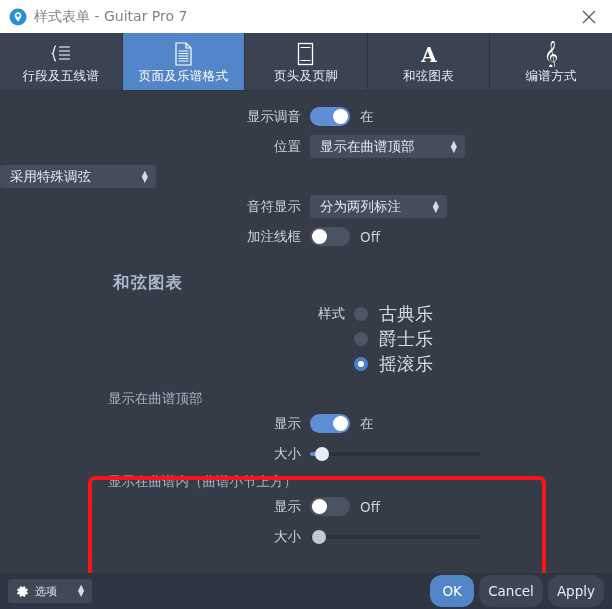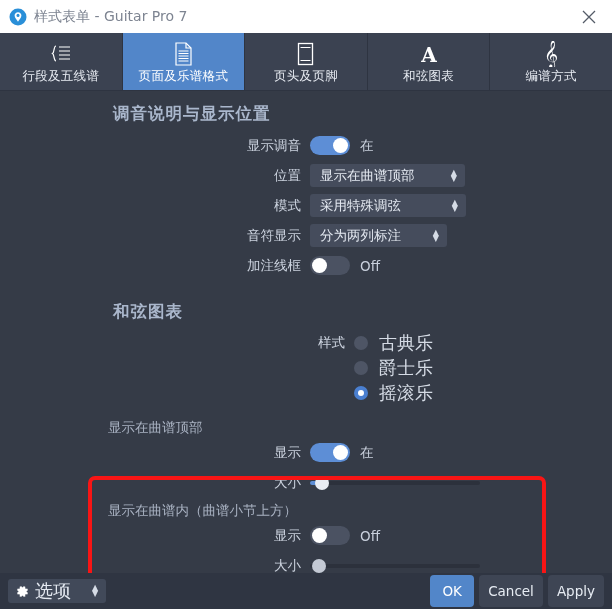--- a/index.html
+++ b/index.html
@@ -276,31 +276,31 @@
   .options-btn {
     background: #414959;
     border-radius: 3px;
     height: 24px;
     display: flex;
     align-items: center;
     padding: 0 8px;
     cursor: pointer;
   }
   .options-label {
-    font-size: 18px;
+    font-size: 11px;
     color: #e3e8f0;
     margin: 0 7px 0 6px;
     white-space: nowrap;
   }
   .btn-group { display: flex; gap: 5px; }
   .dlg-btn {
     height: 24px;
     min-width: 44px;
     padding: 16px 9px;
-    border-radius: 4px;
+    border-radius: 12px;
     background: #3e4554;
     color: #e7ecf3;
     font-size: 13.5px;
     display: flex;
     align-items: center;
     justify-content: center;
     cursor: pointer;
     border: none;
     font-family: "DejaVu Sans", "Liberation Sans", sans-serif;
   }
@@ -373,21 +373,20 @@
         <svg width="16" height="26" viewBox="0 0 16 26">
           <text x="8" y="21" text-anchor="middle" font-family="DejaVu Sans, sans-serif" font-size="24" fill="#ffffff">𝄞</text>
         </svg>
       </div>
       <span class="tab-label">编谱方式</span>
     </div>
   </div>
 
   <div class="content">
 
-    <div class="section-heading">调音说明与显示位置</div>
 
     <div class="row">
       <div class="row-label">显示调音</div>
       <div class="row-control">
         <div class="toggle on">
           <div class="knob"></div>
         </div>
         <span class="toggle-state">在</span>
       </div>
     </div>
@@ -399,21 +398,20 @@
           <span class="select-value">显示在曲谱顶部</span>
           <span class="select-arrow">
             <span>▲</span>
               <span>▼</span>
           </span>
         </div>
       </div>
     </div>
 
     <div class="row">
-      <div class="row-label">模式</div>
       <div class="row-control">
         <div class="select w-mode">
           <span class="select-value">采用特殊调弦</span>
           <span class="select-arrow">
             <span>▲</span>
               <span>▼</span>
           </span>
         </div>
       </div>
     </div>

